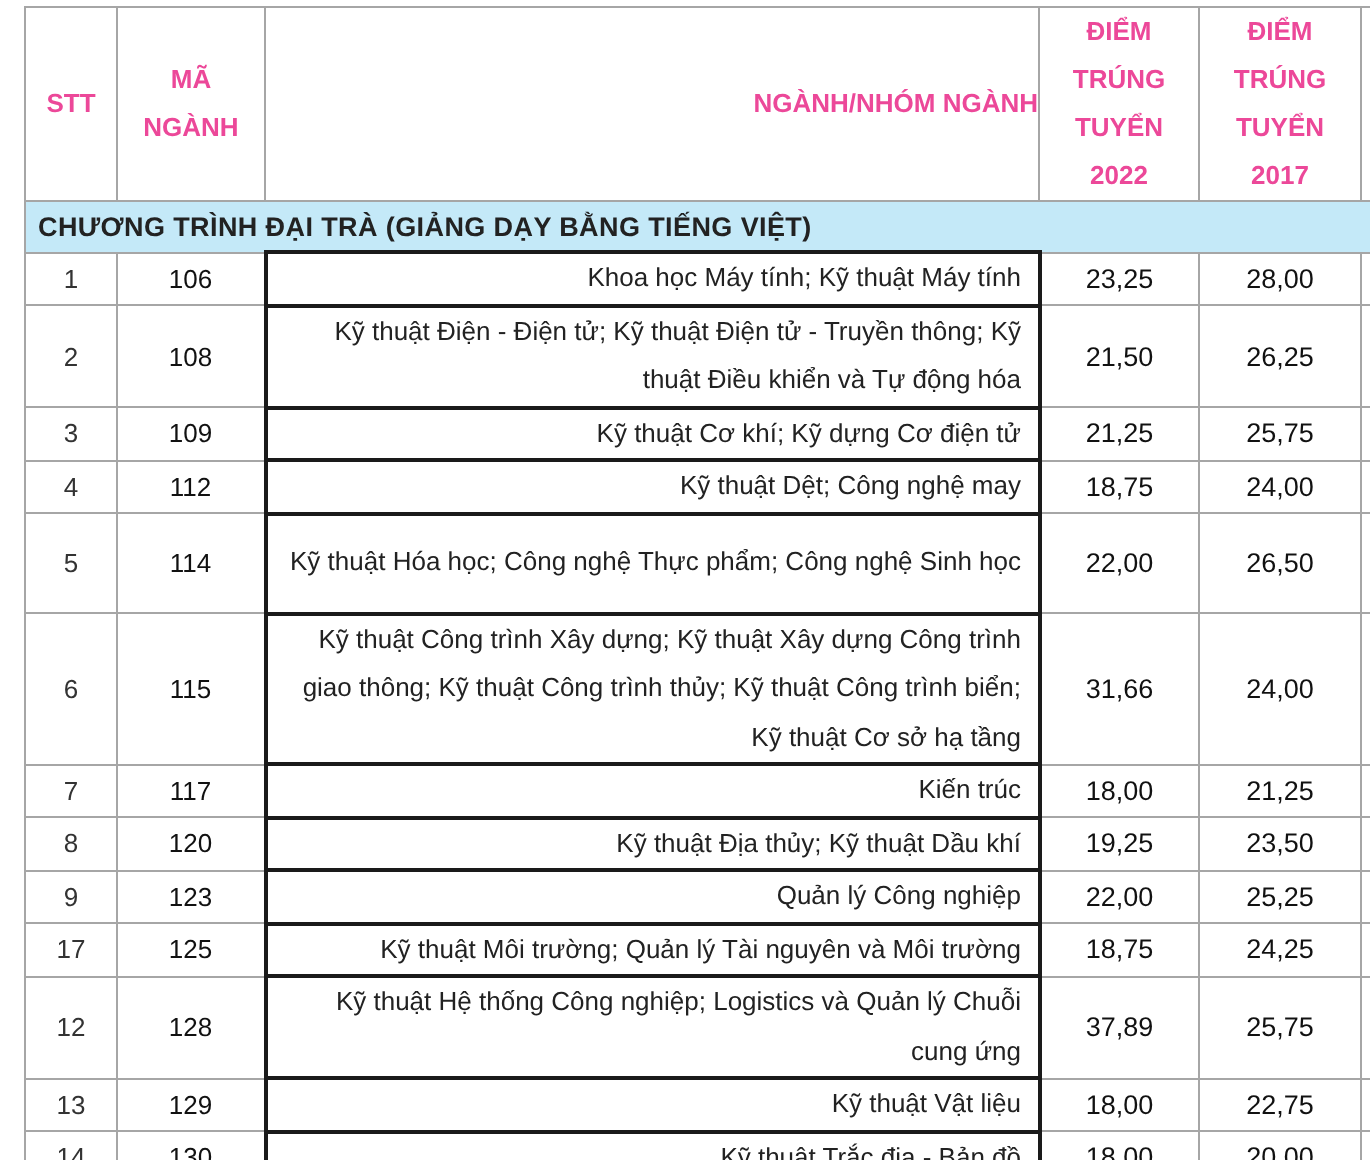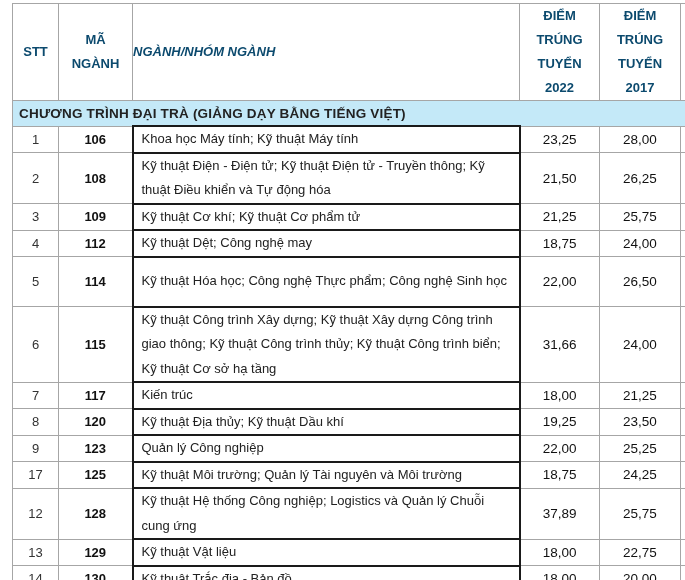--- a/index.html
+++ b/index.html
@@ -9,31 +9,31 @@
     position: absolute; left: 12px; top: 3px;
     border-collapse: collapse; table-layout: fixed;
     width: 700px;
     font-size: 13px;
   }
   table.scores td, table.scores th {
     border: 1px solid #a6a6a6;
     padding: 0;
     vertical-align: middle;
   }
-  th { font-weight: bold; font-size: 13px; color: #0c4a6e; line-height: 24px; text-align: center; }
-  th.name-h { text-align: left; font-style: italic; }
+  th { font-weight: bold; font-size: 13px; color: #ec4899; line-height: 24px; text-align: center; }
+  th.name-h { text-align: right; }
   tr.head { height: 90px; }
   tr.section td {
     background: #c4e9f8; height: 24px; font-weight: bold; font-size: 13.5px;
     padding-left: 6px; letter-spacing: 0.2px; border-color: #a6a6a6;
   }
   td.stt { text-align: center; color: #333; }
-  td.code { text-align: center; font-weight: bold; color: #111; }
+  td.code { text-align: center; font-weight: normal; color: #111; }
   td.name {
-    text-align: left; padding: 0 8px !important; line-height: 24.5px; color: #222;
+    text-align: right; padding: 0 8px !important; line-height: 24.5px; color: #222;
     border: 2px solid #1a1a1a !important;
   }
   td.score { text-align: center; font-weight: normal; color: #111; font-size: 13.5px; }
   td.extra { }
   col.c-stt { width: 46px; }
   col.c-code { width: 74px; }
   col.c-name { width: 387px; }
   col.c-2018 { width: 80px; }
   col.c-2017 { width: 81px; }
   col.c-extra { width: 32px; }
@@ -89,21 +89,21 @@
     <td class="stt">2</td>
     <td class="code">108</td>
     <td class="name">Kỹ thuật Điện - Điện tử; Kỹ thuật Điện tử - Truyền thông; Kỹ thuật Điều khiển và Tự động hóa</td>
     <td class="score">21,50</td>
     <td class="score">26,25</td>
     <td class="extra"></td>
   </tr>
       <tr style="height: 24px;">
     <td class="stt">3</td>
     <td class="code">109</td>
-    <td class="name">Kỹ thuật Cơ khí; Kỹ thuật Cơ phẩm tử</td>
+    <td class="name">Kỹ thuật Cơ khí; Kỹ dựng Cơ điện tử</td>
     <td class="score">21,25</td>
     <td class="score">25,75</td>
     <td class="extra"></td>
   </tr>
       <tr style="height: 24px;">
     <td class="stt">4</td>
     <td class="code">112</td>
     <td class="name">Kỹ thuật Dệt; Công nghệ may</td>
     <td class="score">18,75</td>
     <td class="score">24,00</td>

